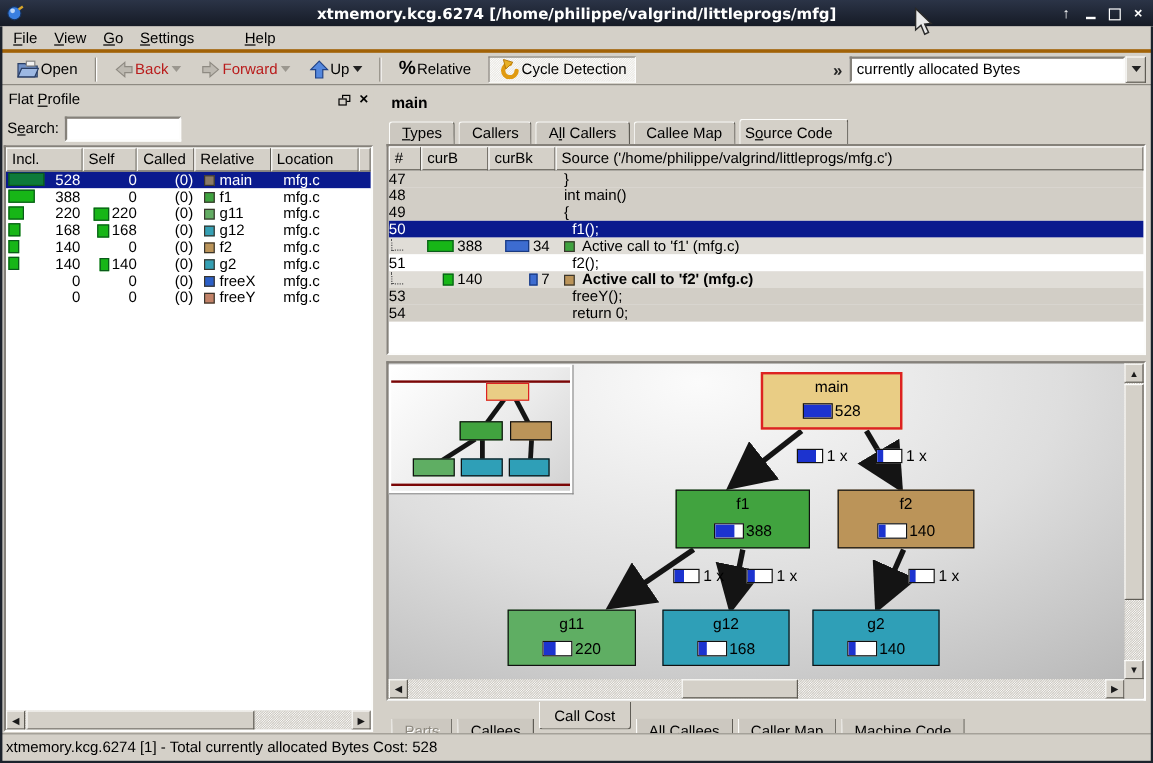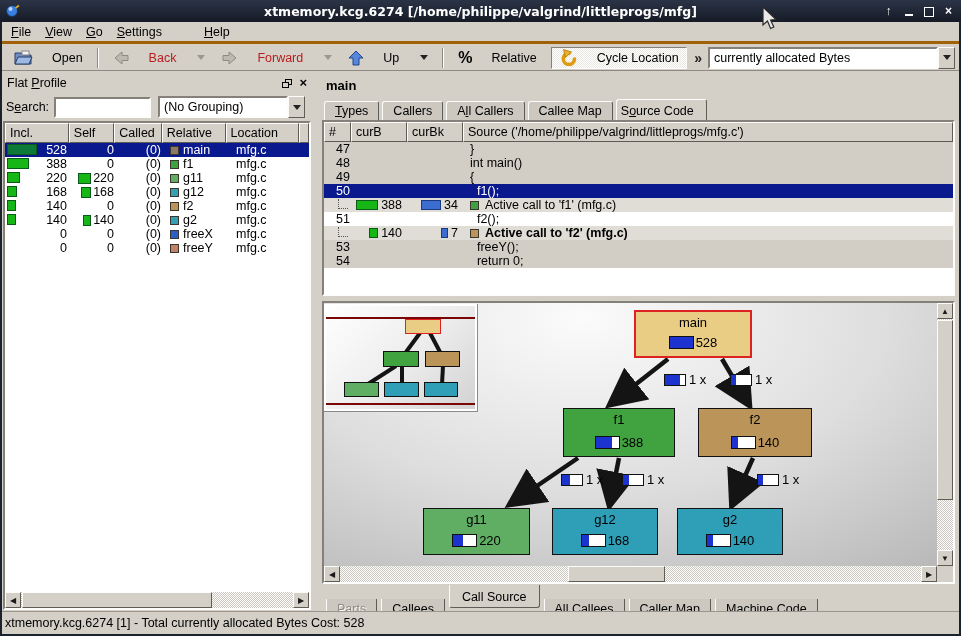--- a/index.html
+++ b/index.html
@@ -22,21 +22,21 @@
   .winbtns{position:absolute;right:6px;top:0;height:22px;display:flex;align-items:center;gap:7px;z-index:2}
   .winbtn{color:#fff;font-size:12px;width:13px;text-align:center;cursor:default;line-height:22px}
   .maxglyph{display:inline-block;width:8px;height:8px;border:1px solid #fff;vertical-align:middle}
   .minglyph{display:inline-block;width:8px;height:2px;background:#fff;vertical-align:middle;margin-top:7px}
   
   .menubar{position:absolute;left:0;top:22px;width:961px;height:22px;background:#d4d0c8;
     display:flex;align-items:center;padding-left:4px;box-sizing:border-box;border-bottom:3px solid #a16207}
   .menuitem{padding:2px 7px;display:inline-block}
   .toolbar{position:absolute;left:0;top:45px;width:961px;height:26px;background:#d4d0c8;
     display:flex;align-items:center;border-bottom:1px solid #8e8a82;box-sizing:border-box}
-  .tbtn{display:flex;align-items:center;gap:19px;padding:2px 7px;height:22px;box-sizing:border-box;border:1px solid transparent}
+  .tbtn{display:flex;align-items:center;gap:1px;padding:2px 7px;height:22px;box-sizing:border-box;border:1px solid transparent}
   .tbtn.pressed{border:1px solid;border-color:#85817a #fdfdfc #fdfdfc #85817a;
     background-color:#e9e7e2;background-image:linear-gradient(45deg,#fff 25%,transparent 25%,transparent 75%,#fff 75%),
     linear-gradient(45deg,#fff 25%,transparent 25%,transparent 75%,#fff 75%);background-size:2px 2px;background-position:0 0,1px 1px}
   .tbtn .lbl{white-space:nowrap}
   .tbtn .dis{color:#b91c1c}
   .tsep{width:0;height:20px;border-left:1px solid #8e8a82;border-right:1px solid #fff;margin:0 6px}
   .ddarrow{width:0;height:0;border-left:4px solid transparent;border-right:4px solid transparent;border-top:5px solid #222;margin-left:2px}
   .ddarrow.gray{border-top-color:#9b978f}
   .overflow{font-weight:bold;color:#222;margin:0 6px 0 auto;font-size:14px}
   .combo{height:22px;display:flex;align-items:flex-end}
@@ -86,21 +86,21 @@
   .btab.active{background:#d4d0c8;padding:5px 12px 3px 12px;margin-top:0}
   .btab.disabled{color:#8e8a80;text-shadow:1px 1px 0 #fff}
   
   .srcframe{position:absolute;left:322px;top:120px;width:633px;height:176px}
   .srcinner{position:absolute;left:0;top:0;right:0;bottom:0;background:#fff;overflow:hidden}
   .srchead{display:flex;height:20px}
   .src-row{display:flex;height:14px;align-items:center;background:#d2cec6}
   .src-row.white{background:#fff}
   .src-row.call{background:#e0ddd7}
   .src-row.sel{background:#0a1a8e;color:#fff}
-  .src-num{width:27px;padding-left:12px;box-sizing:border-box;flex:none}
+  .src-num{width:27px;padding-left:0;box-sizing:border-box;flex:none}
   .src-curb,.src-curbk{width:56px;display:flex;justify-content:flex-end;align-items:center;
     padding-right:5px;box-sizing:border-box;flex:none}
   .src-code{flex:1;display:flex;align-items:center;padding-left:7px;white-space:pre;overflow:hidden}
   .gbar{height:10px;background:#17b617;border:1px solid #0a5a1a;margin-right:3px;box-sizing:border-box;flex:none}
   .bbar{height:10px;background:#3d6cd0;border:1px solid #1a3a80;margin-right:3px;box-sizing:border-box;flex:none}
   .dots{width:9px;height:9px;border-left:1px dotted #555;border-bottom:1px dotted #555;display:inline-block;margin-left:2px}
   .src-code .sq{margin-right:6px}
   
   .graphframe{position:absolute;left:322px;top:301px;width:633px;height:283px}
   .graphbg{position:absolute;left:0;top:0;width:613px;height:263px;
@@ -186,21 +186,21 @@
   <span class="tsep"></span>
   <div class="tbtn">
     <span style="font-size:16px;font-weight:bold">%</span>
     <span class="lbl">Relative</span>
   </div>
   <div class="tbtn pressed" style="margin-left:6px">
     <svg width="19" height="17" viewBox="0 0 19 17">
       <path d="M15.5 10 A5.6 5.6 0 1 1 10 4.2" stroke="#e09a10" stroke-width="3.6" fill="none" stroke-linecap="round"></path>
       <polygon points="4.5,0.5 12.5,3 6.5,8.5" fill="#e8b026" stroke="#b3770a" stroke-width="0.8"></polygon>
     </svg>
-    <span class="lbl">Cycle Location</span>
+    <span class="lbl">Cycle Detection</span>
   </div>
   <span class="overflow">»</span>
   <div class="combo" style="margin-right:6px;width:247px">
     <div class="field sunkenf" style="flex:1;background:#fff">
       <span>currently allocated Bytes</span>
     </div>
     <div class="cbtn raised">
         <span class="ddarrow" style="margin:0"></span>
       </div>
   </div>
@@ -212,28 +212,20 @@
     <span class="floatico">
         <span class="b1"></span>
         <span class="b2"></span>
       </span>
     <span class="xico">×</span>
   </span>
 </div>
 <div class="searchrow">
   <label>S<u>e</u>arch:</label>
   <input class="searchinput" value="" style="">
-  <div class="combo" style="margin-left:7px;width:147px">
-    <div class="field sunkenf" style="flex:1;background:#fff">
-      <span>(No Grouping)</span>
-    </div>
-    <div class="cbtn raised">
-        <span class="ddarrow" style="margin:0"></span>
-      </div>
-  </div>
 </div>
 
 <div class="fpframe sunkenf">
  <div class="fpinner">
   <div class="fphead">
     <span class="hcell" style="width:66px">Incl.</span>
     <span class="hcell" style="width:47px">Self</span>
     <span class="hcell" style="width:49px">Called</span>
     <span class="hcell" style="width:66px">Relative</span>
     <span class="hcell" style="width:76px">Location</span>
@@ -599,21 +591,21 @@
     <span class="sb-btn" style="left:0;top:0">◀</span>
     <span class="sb-thumb" style="left:244px;top:0;width:97px;height:16px"></span>
     <span class="sb-btn" style="right:0;top:0">▶</span>
   </div>
   <div class="corner" style="left:613px;top:263px;width:16px;height:16px"></div>
 </div>
 
 <div class="btabsrow">
   <span class="btab disabled">Par<u>t</u>s</span>
   <span class="btab"><u>C</u>allees</span>
-  <span class="btab active">Call Source</span>
+  <span class="btab active">Call Cost</span>
   <span class="btab"><u>A</u>ll Callees</span>
   <span class="btab">Caller Map</span>
   <span class="btab"><u>M</u>achine Code</span>
 </div>
 
 <div class="statusbar">
   <span>xtmemory.kcg.6274 [1] - Total currently allocated Bytes Cost: 528</span>
 </div>
 <div class="edge" style="left:0;top:634px;width:961px;height:2px"></div>
 <div class="edge" style="left:0;top:22px;width:2px;height:614px"></div>

